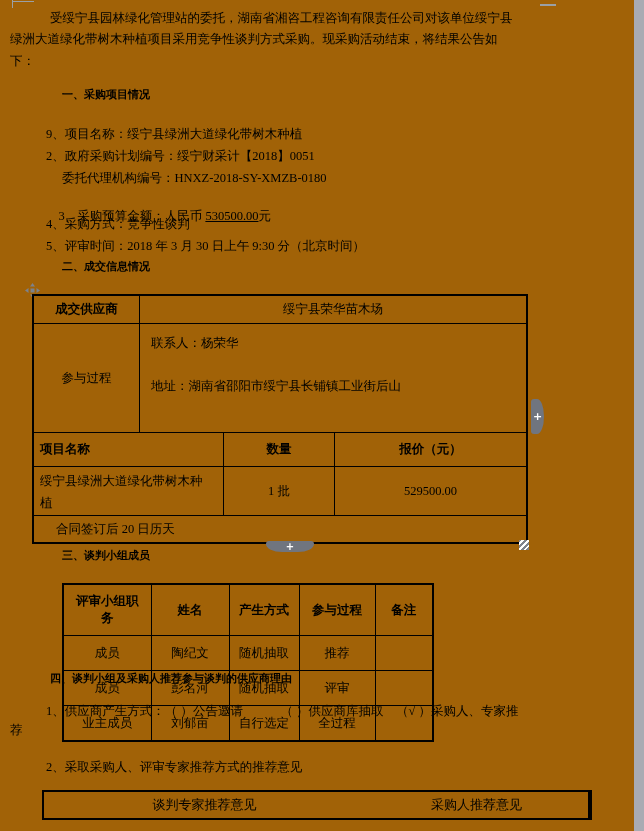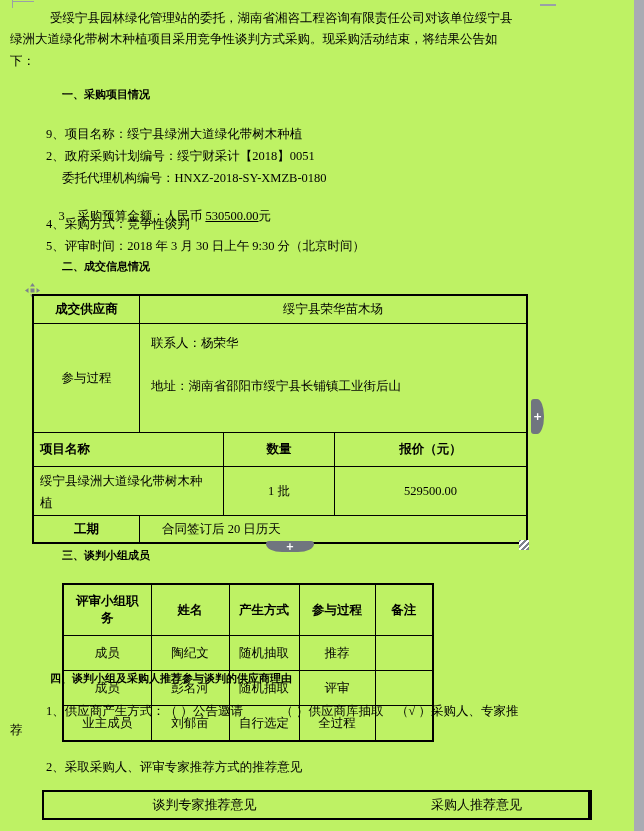--- a/index.html
+++ b/index.html
@@ -1,16 +1,16 @@
 <!DOCTYPE html>
 <html><head>
 <meta charset="utf-8">
 <style>
   html,body{margin:0;padding:0;background:#fff;}
-  .page{position:relative;width:644px;height:831px;background:#bef264;overflow:hidden;
+  .page{position:relative;width:644px;height:831px;background:#a16207;overflow:hidden;
         font-family:"Liberation Serif","DejaVu Serif",serif;font-size:12.5px;color:#000;}
   .line{position:absolute;white-space:pre;line-height:15px;}
   .bold{font-weight:bold;}
   .h{position:absolute;white-space:pre;font-weight:bold;font-size:11px;line-height:15px;}
   .u{text-decoration:underline;}
 
   
   .canvas-strip{position:absolute;right:0;top:0;width:10px;height:831px;background:#a9abb3;}
   .mark{position:absolute;background:#9aa0a6;}
 
@@ -123,21 +123,20 @@
     </div>
     <div class="r rowD">
       <div class="c w189 name-cell">
         <div>绥宁县绿洲大道绿化带树木种</div>
         <div>植</div>
       </div>
       <div class="c cc w111">1 批</div>
       <div class="c cc grow">529500.00</div>
     </div>
     <div class="r rowE">
-      <div class="c cc w105 bold">工期</div>
       <div class="c grow pad-left">合同签订后 20 日历天</div>
     </div>
   </div>
 
   <div class="pill pill-right">
     <span>+</span>
   </div>
   <div class="resize-grip"></div>
   <div class="pill pill-bottom">
     <span>+</span>

